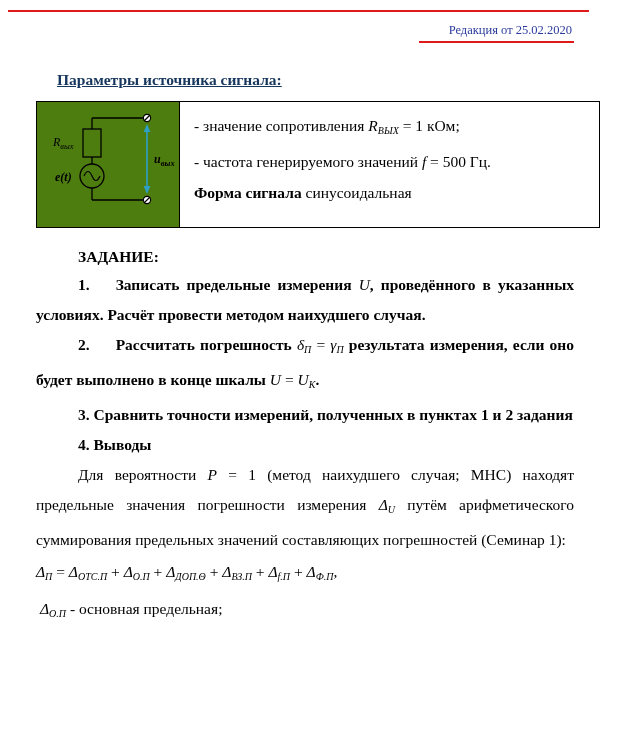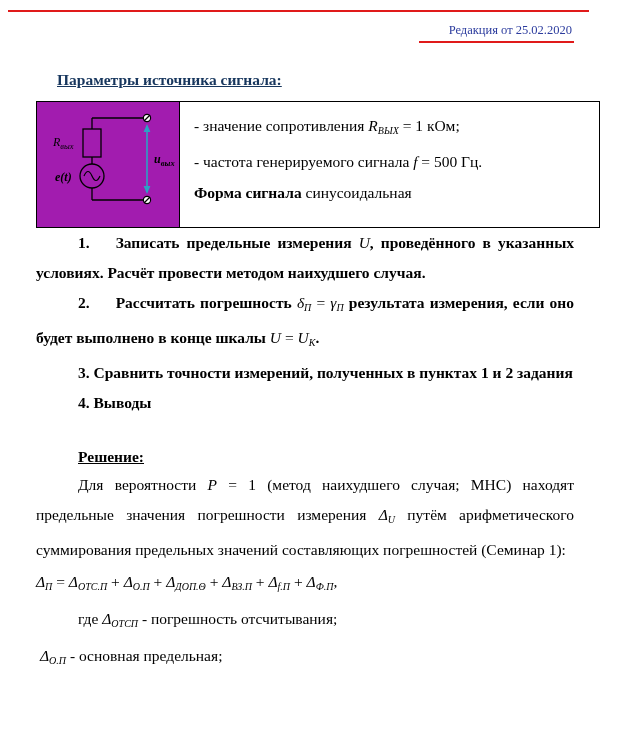--- a/index.html
+++ b/index.html
@@ -33,21 +33,21 @@
     color:var(--navy,#17365d);
     text-decoration:underline;
   }
 
   table.params {
     margin-top:12px;
     border-collapse:collapse;
     width:564px;
   }
   table.params td { border:1.4px solid #000; }
-  td.cell-diagram { width:143px; height:121px; padding:0; vertical-align:middle; background:#a21caf; }
+  td.cell-diagram { width:143px; height:121px; padding:0; vertical-align:middle; background:#4d7c0f; }
   td.cell-text { padding:8px 10px 8px 14px; font-size:15.5px; line-height:31px; vertical-align:top; }
   td.cell-text p { margin:0; }
 
   .tasks-title { margin:16px 0 0 42px; font-weight:bold; font-size:15.5px; line-height:26px; }
   .para { font-size:15.5px; line-height:30px; text-align:justify; }
   .indent { text-indent:42px; }
 
   .solution-title {
     margin:26px 0 0 42px;
     font-weight:bold; font-size:15.5px; line-height:26px;
@@ -119,35 +119,34 @@
             <path class="arrow-head" d="M110 92 l-3.4 -8 h6.8 z"></path>
           </g>
 
           <text class="lbl" x="16" y="44"><tspan>R</tspan><tspan class="lbl-sub" dy="3">вых</tspan></text>
           <text class="lbl lbl-b" x="18" y="79">e(t)</text>
           <text class="lbl lbl-b" x="117" y="61"><tspan>u</tspan><tspan class="lbl-sub" dy="3">вых</tspan></text>
         </svg>
       </td>
       <td class="cell-text">
         <p><span>- значение сопротивления </span><span class="r-i">R</span><span class="r-i r-sub">ВЫХ</span><span> = 1 кОм;</span></p>
-        <p><span>- частота генерируемого сигнала  </span><span class="r-i">f</span><span> = 500 Гц.</span></p>
+        <p><span>- частота генерируемого значений  </span><span class="r-i">f</span><span> = 500 Гц.</span></p>
         <p><span class="r-b">Форма сигнала</span><span> синусоидальная</span></p>
       </td>
     </tr>
   </tbody>
     </table>
 
+  <p class="tasks-title">ЗАДАНИЕ:</p>
 
   <p class="para indent"><span class="r-b">1.</span><span class="r-tab"></span><span class="r-b">Записать предельные измерения </span><span class="r-i">U</span><span class="r-b">, проведённого в указанных условиях. Расчёт провести методом наихудшего случая.</span></p>
   <p class="para indent"><span class="r-b">2.</span><span class="r-tab"></span><span class="r-b">Рассчитать погрешность </span><span class="r-i">δ</span><span class="r-i r-sub">П</span><span> = </span><span class="r-i">γ</span><span class="r-i r-sub">П</span><span class="r-b"> результата измерения, если оно будет выполнено в конце шкалы </span><span class="r-i">U</span><span> = </span><span class="r-i">U</span><span class="r-i r-sub">К</span><span class="r-b">.</span></p>
   <p class="para indent"><span class="r-b">3. Сравнить точности измерений, полученных в пунктах 1 и 2 задания</span></p>
   <p class="para indent"><span class="r-b">4. Выводы</span></p>
 
-  <p class="solution-title">Решение:</p>
 
   <p class="para indent"><span>Для вероятности </span><span class="r-i">P</span><span> = 1 (метод наихудшего случая; МНС) находят предельные значения погрешности измерения </span><span class="r-i">Δ</span><span class="r-i r-sub">U</span><span> путём арифметического суммирования предельных значений составляющих погрешностей (Семинар 1):</span></p>
 
   <p class="formula"><span class="r-i">Δ</span><span class="r-i r-sub">П</span><span> = </span><span class="r-i">Δ</span><span class="r-i r-sub">ОТС.П</span><span> + </span><span class="r-i">Δ</span><span class="r-i r-sub">О.П</span><span> + </span><span class="r-i">Δ</span><span class="r-i r-sub">ДОП.Θ</span><span> + </span><span class="r-i">Δ</span><span class="r-i r-sub">ВЗ.П</span><span> + </span><span class="r-i">Δ</span><span class="r-i r-sub">f.П</span><span> + </span><span class="r-i">Δ</span><span class="r-i r-sub">Ф.П</span><span>,</span></p>
 
-  <p class="para indent where-line"><span>где </span><span class="r-i">Δ</span><span class="r-i r-sub">ОТСП</span><span> - погрешность отсчитывания;</span></p>
   <p class="para where-line2"><span class="r-i">Δ</span><span class="r-i r-sub">О.П</span><span> - основная предельная;</span></p>
 
 </div>
 
 </body></html>

